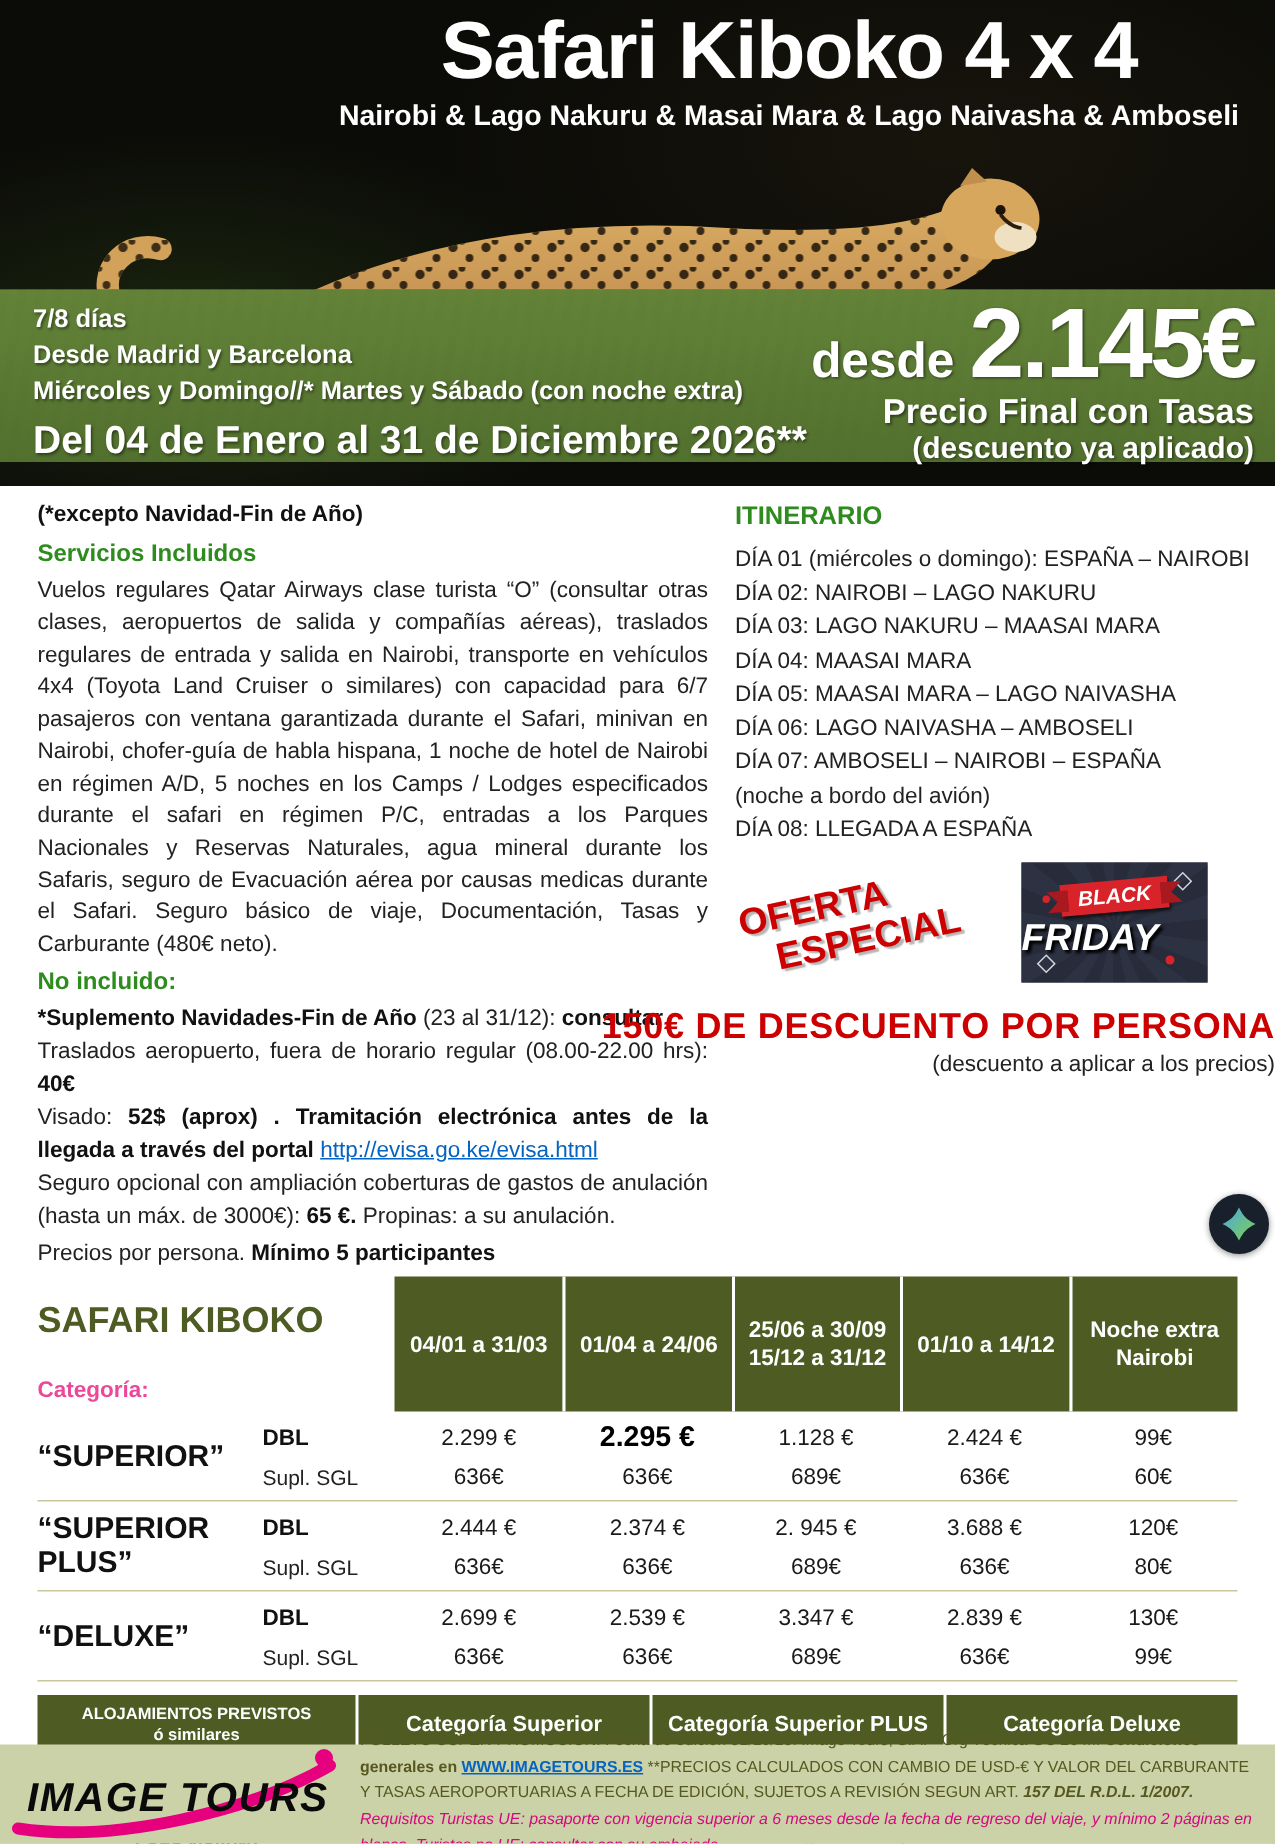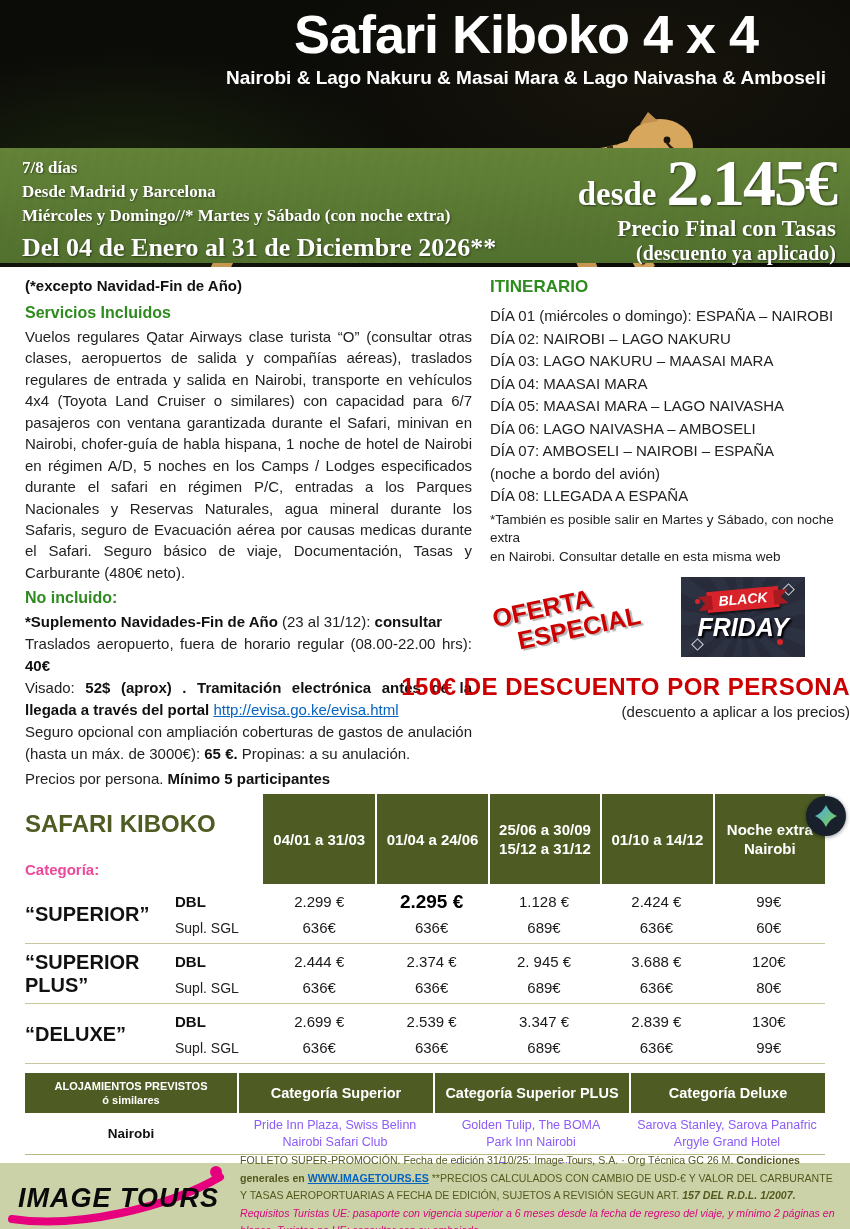--- a/index.html
+++ b/index.html
@@ -1,32 +1,32 @@
 <!DOCTYPE html>
 <html><head>
 <meta charset="utf-8">
 <style>
   * { margin:0; padding:0; box-sizing:border-box; }
   body { background:#888; font-family:"Liberation Sans", sans-serif; }
   .page { width:850px; height:1229px; position:relative; background:#fff; overflow:hidden; margin:0 auto; }
 
   
-  .hero { height:267px; position:relative; background:#0b0b08; overflow:hidden; }
+  .hero { height:324px; position:relative; background:#0b0b08; overflow:hidden; }
   .hero-glow { position:absolute; inset:0;
     background: radial-gradient(420px 200px at 15% 70%, rgba(40,60,20,.55), transparent 70%),
                 radial-gradient(500px 240px at 75% 30%, rgba(35,30,15,.5), transparent 70%); }
   .cheetah-svg { position:absolute; left:55px; top:88px; }
   .hero-title-wrap { position:absolute; top:6px; right:24px; text-align:center; color:#fff; }
   .hero-title { font-size:54px; font-weight:bold; letter-spacing:-1px; line-height:1.05; }
   .hero-subtitle { font-size:19px; font-weight:bold; margin-top:4px; }
 
-  .band { position:absolute; left:0; right:0; bottom:4px; height:115px;
+  .band { position:absolute; left:0; right:0; bottom:16px; height:115px;
     background: linear-gradient(rgba(104,134,58,.88), rgba(83,112,46,.92)),
                 repeating-linear-gradient(100deg, #3c6427 0 6px, #466f2d 6px 12px);
-    color:#fff; padding:8px 0 0 22px;font-family:Liberation Serif, serif; }
+    color:#fff; padding:8px 0 0 22px; }
   .band-line { font-weight:bold; font-size:17px; line-height:1.42; text-shadow:1px 1px 2px rgba(0,0,0,.45); }
   .band-line.big { font-size:26px; margin-top:2px; }
   .band-price { position:absolute; top:2px; right:14px; text-align:right; text-shadow:1px 1px 2px rgba(0,0,0,.5);margin-left:28px; }
   .price-row { display:flex; align-items:baseline; justify-content:flex-end; }
   .price-desde { font-size:33px; font-weight:bold; margin-right:10px; }
   .price-big { font-size:66px; font-weight:bold; letter-spacing:-2px; line-height:1; }
   .price-note1 { font-size:23px; font-weight:bold; margin-top:0px; }
   .price-note2 { font-size:20px; font-weight:bold; }
 
   
@@ -52,21 +52,21 @@
            line-height:1.08; text-shadow:2px 2px 1px #b5b5b5; margin-left:4px; }
   .stamp-l2 { display:block; margin-left:20px; }
   .bf-box { width:124px; height:80px; background:#272b3a; margin-left:42px; position:relative; overflow:hidden;
     background-image: repeating-conic-gradient(from 0deg at 50% 55%, #272b3a 0deg 14deg, #2d3243 14deg 28deg); }
   .bf-ribbon { position:absolute; top:12px; left:26px; width:72px; height:21px; background:#d8232a;
     transform:rotate(-5deg); color:#fff; font-style:italic; font-weight:bold; font-size:14px;
     text-align:center; line-height:21px; box-shadow:1px 2px 2px rgba(0,0,0,.6); }
   .bf-ribbon::before, .bf-ribbon::after { content:""; position:absolute; top:4px; border:7px solid #a91920; }
   .bf-ribbon::before { left:-9px; border-left-color:transparent; }
   .bf-ribbon::after { right:-9px; border-right-color:transparent; }
-  .bf-friday { position:absolute; top:36px; left:0; width:100%; text-align:center; color:#fff;
+  .bf-friday { position:absolute; top:36px; left:0; width:100%; text-align:left; color:#fff;
     font-style:italic; font-weight:900; font-size:25px; text-shadow:2px 2px 2px #000; }
   .bf-d1, .bf-d2 { position:absolute; width:9px; height:9px; border:1.5px solid rgba(255,255,255,.8); transform:rotate(45deg); }
   .bf-d1 { top:8px; right:12px; } .bf-d2 { bottom:8px; left:12px; }
   .bf-dot1, .bf-dot2 { position:absolute; border-radius:50%; background:#d8232a; }
   .bf-dot1 { width:6px; height:6px; bottom:12px; right:22px; } .bf-dot2 { width:5px; height:5px; top:22px; left:14px; }
 
   .reserving { text-align:center; font-weight:bold; font-size:21px; color:#111; margin-top:10px; line-height:1.4; }
   .reserving .l2 { font-size:23px; }
   .discount-line { color:#cc0000; font-weight:800; font-size:24px; white-space:nowrap;
     width:480px; margin-left:-120px; text-align:right; margin-top:16px; letter-spacing:.5px; }
@@ -200,23 +200,20 @@
       <div class="itin-title">ITINERARIO</div>
       <div class="itin-line">DÍA 01 (miércoles o domingo): ESPAÑA – NAIROBI</div>
       <div class="itin-line">DÍA 02: NAIROBI – LAGO NAKURU</div>
       <div class="itin-line">DÍA 03: LAGO NAKURU – MAASAI MARA</div>
       <div class="itin-line">DÍA 04: MAASAI MARA</div>
       <div class="itin-line">DÍA 05: MAASAI MARA – LAGO NAIVASHA</div>
       <div class="itin-line">DÍA 06: LAGO NAIVASHA – AMBOSELI</div>
       <div class="itin-line">DÍA 07: AMBOSELI – NAIROBI – ESPAÑA</div>
       <div class="itin-line">(noche a bordo del avión)</div>
       <div class="itin-line">DÍA 08: LLEGADA A ESPAÑA</div>
-      <div class="itin-note">
-        <span>*También es posible salir en Martes y Sábado, con noche extra</span><br><span>en Nairobi. Consultar detalle en esta misma web</span>
-      </div>
 
       <div class="offer-row">
         <div class="stamp">
           <span>OFERTA</span>
           <span class="stamp-l2">ESPECIAL</span>
         </div>
         <div class="bf-box">
           <div class="bf-d1"></div>
           <div class="bf-d2"></div>
           <div class="bf-dot1"></div>

